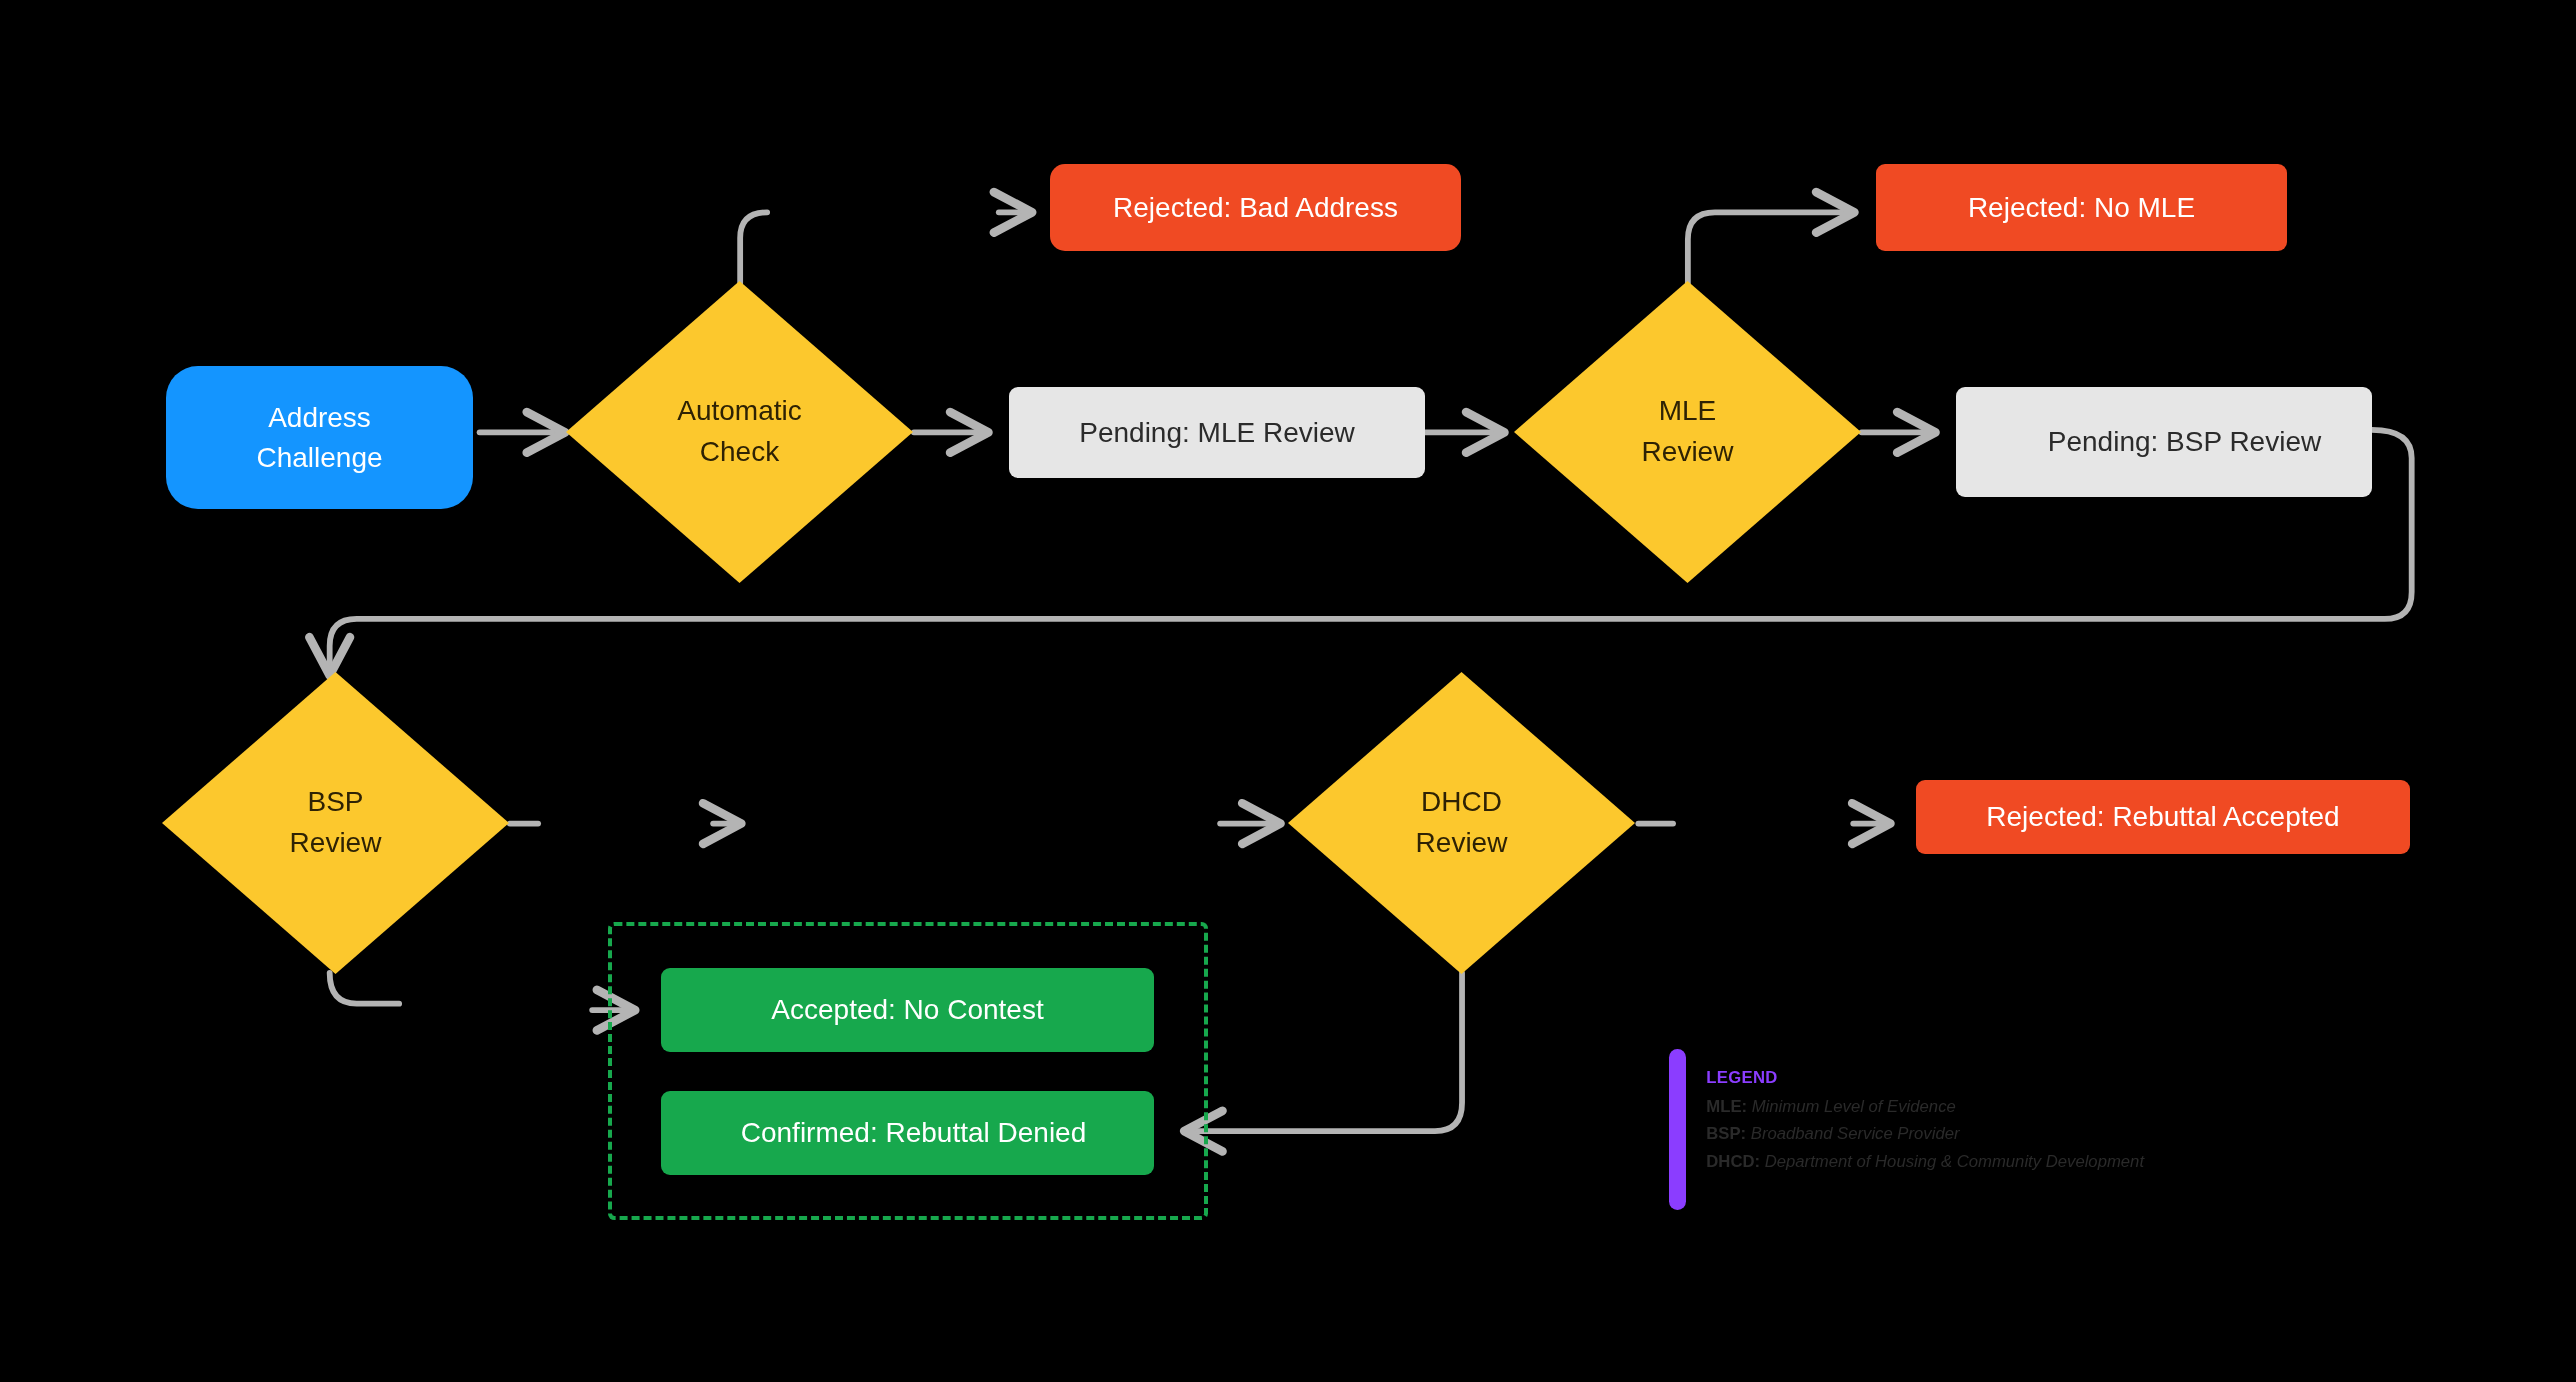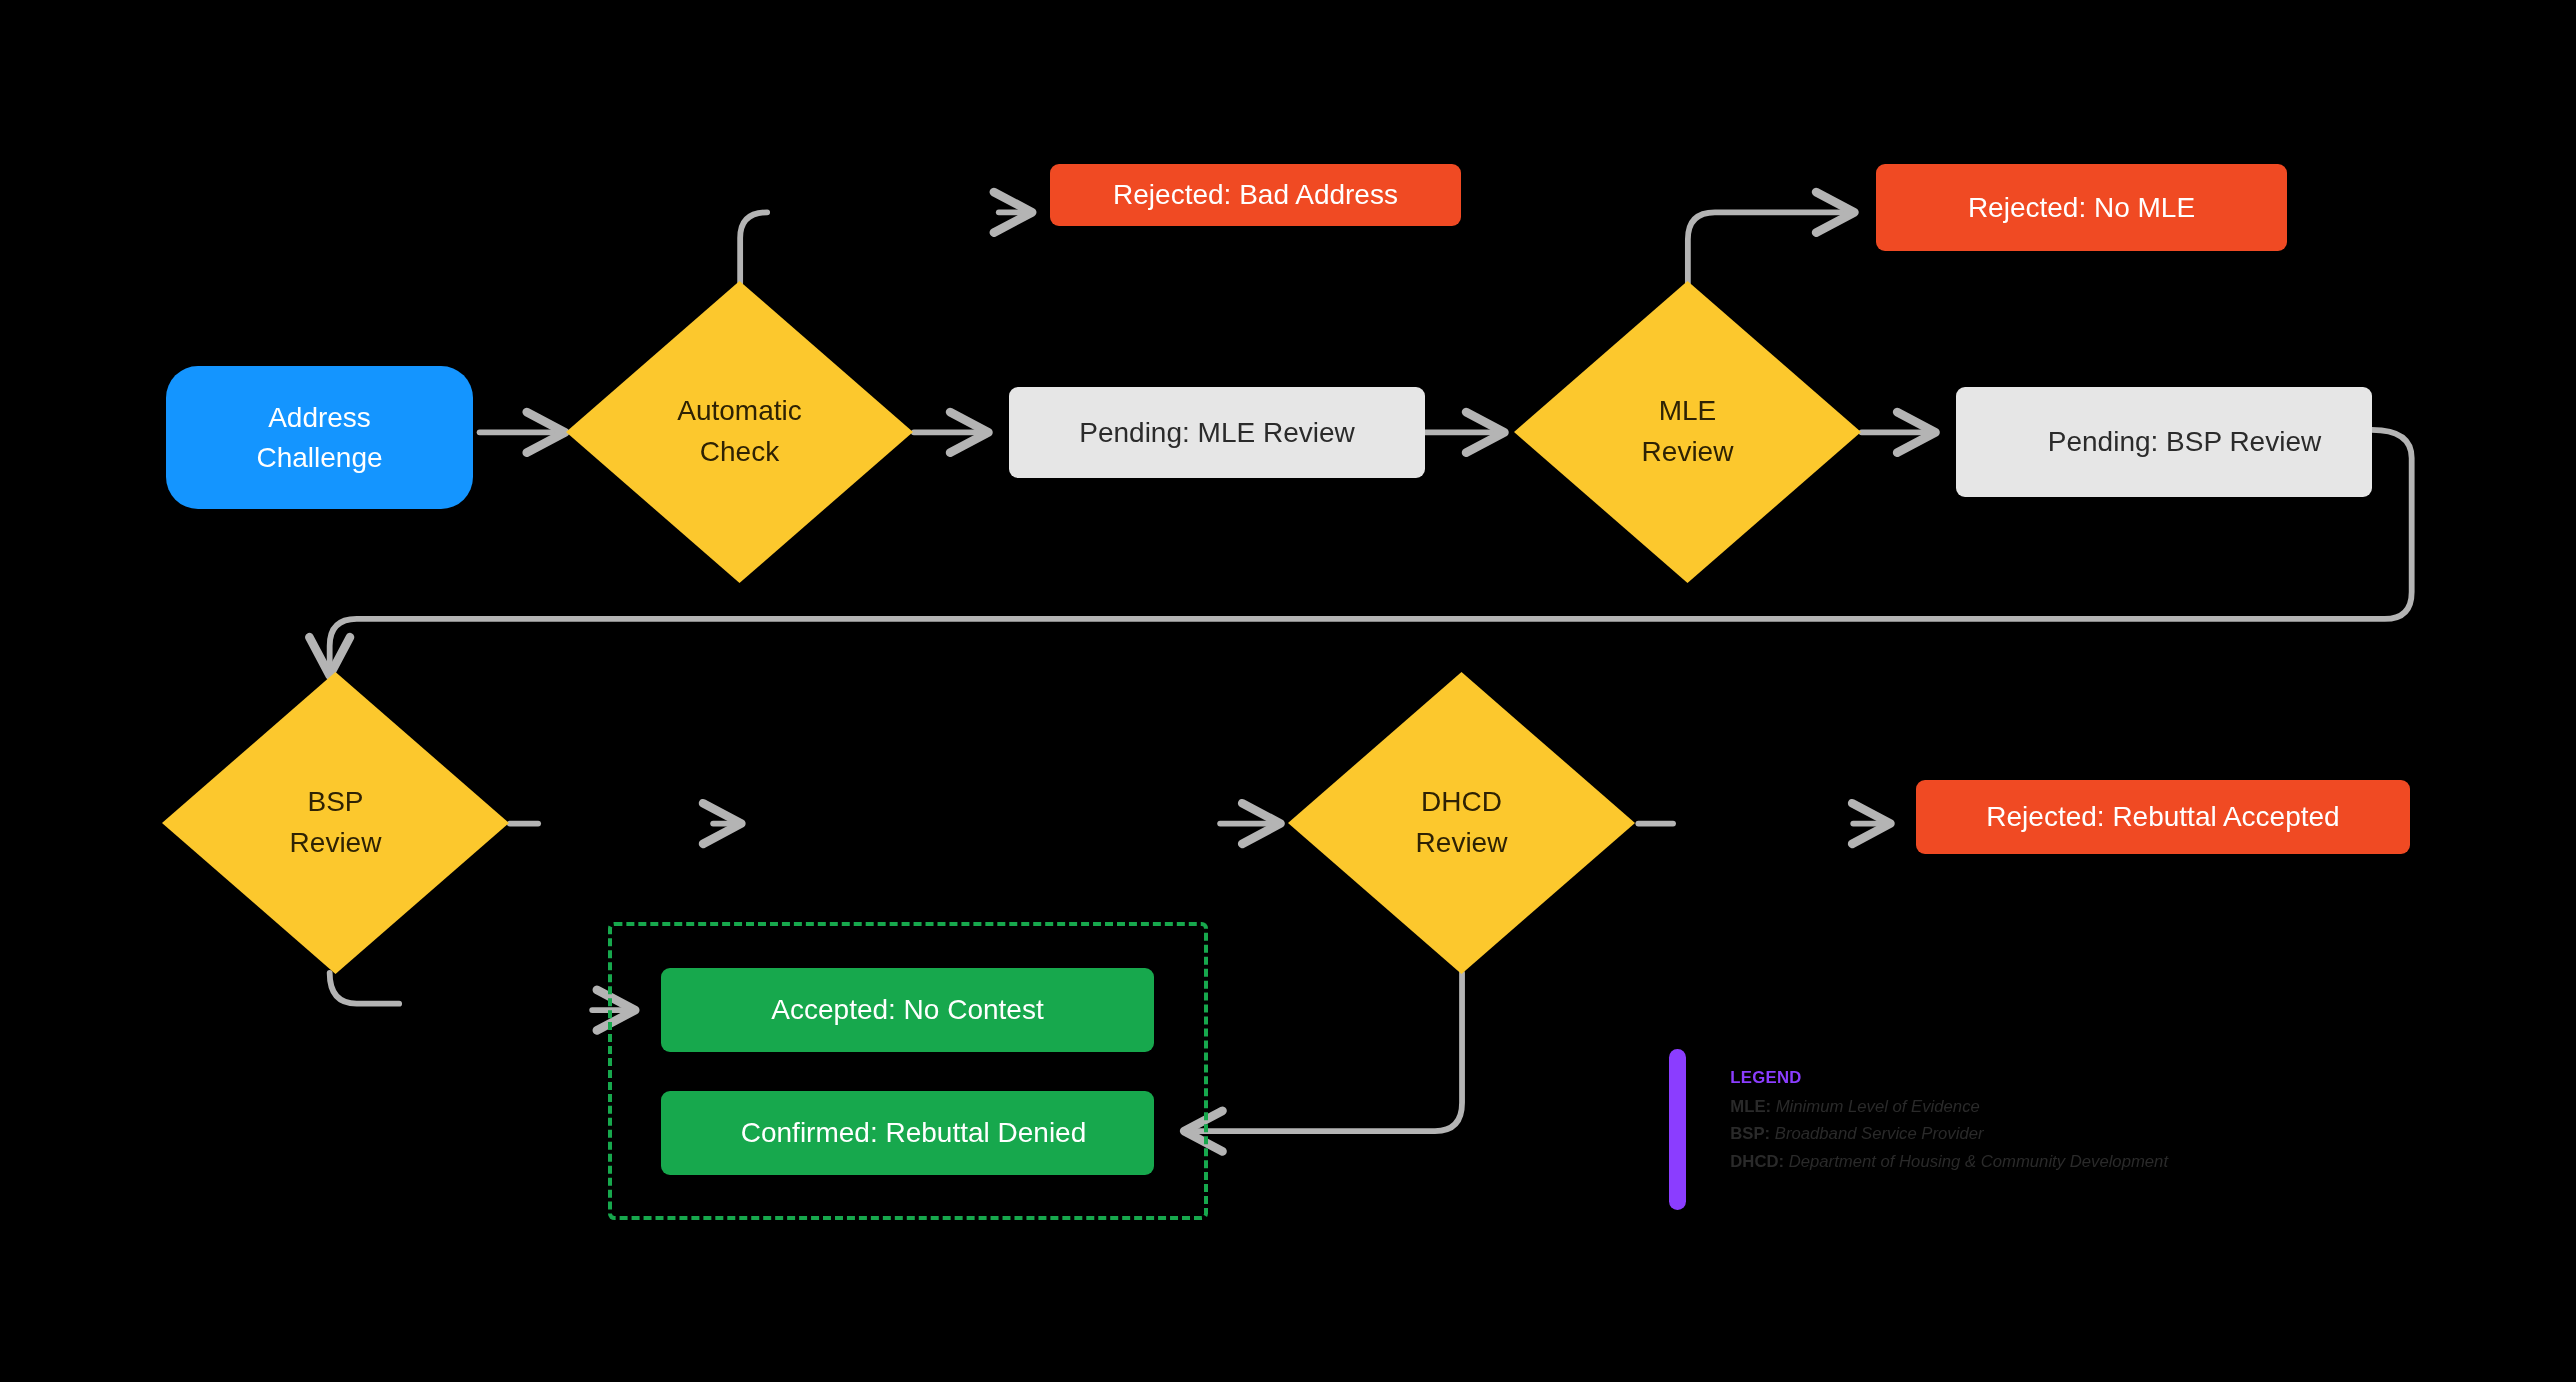--- a/index.html
+++ b/index.html
@@ -102,21 +102,20 @@
     border: 4.5px dashed #17A84D;
     border-radius: 6.4px;
     background: transparent;
   }
 
   
   .legend {
     position: absolute;
     display: flex;
     align-items: flex-start;
-    gap: 24px;
   }
   .legend-bar {
     width: 16.7px;
     height: 161px;
     background: #8B3DFF;
     border-radius: 8.4px;
     flex: 0 0 auto;
   }
   .legend-body {
     margin-left: 20.6px;
@@ -208,21 +207,21 @@
   <div class="node node-decision" style="left:1514px; top:281px; width:347px; height:302px;">
     <div class="dia-shape"></div>
     <div class="dia-label">
       <span>MLE</span>
       <span>Review</span>
     </div>
   </div>
 
   <div class="node node-process" style="left:1956px; top:387px; width:416px; height:110px;padding-left:41px;">Pending: BSP Review</div>
 
-  <div class="node node-reject" style="left:1050px; top:164px; width:411px; height:62px;">Rejected: Bad Address</div>
+  <div class="node node-reject" style="left:1050px; top:164px; width:411px; height:87px;border-radius:15px;">Rejected: Bad Address</div>
 
   <div class="node node-reject" style="left:1876px; top:164px; width:411px; height:87px;">Rejected: No MLE</div>
 
   <div class="node node-decision" style="left:162px; top:672px; width:347px; height:302px;">
     <div class="dia-shape"></div>
     <div class="dia-label">
       <span>BSP</span>
       <span>Review</span>
     </div>
   </div>

